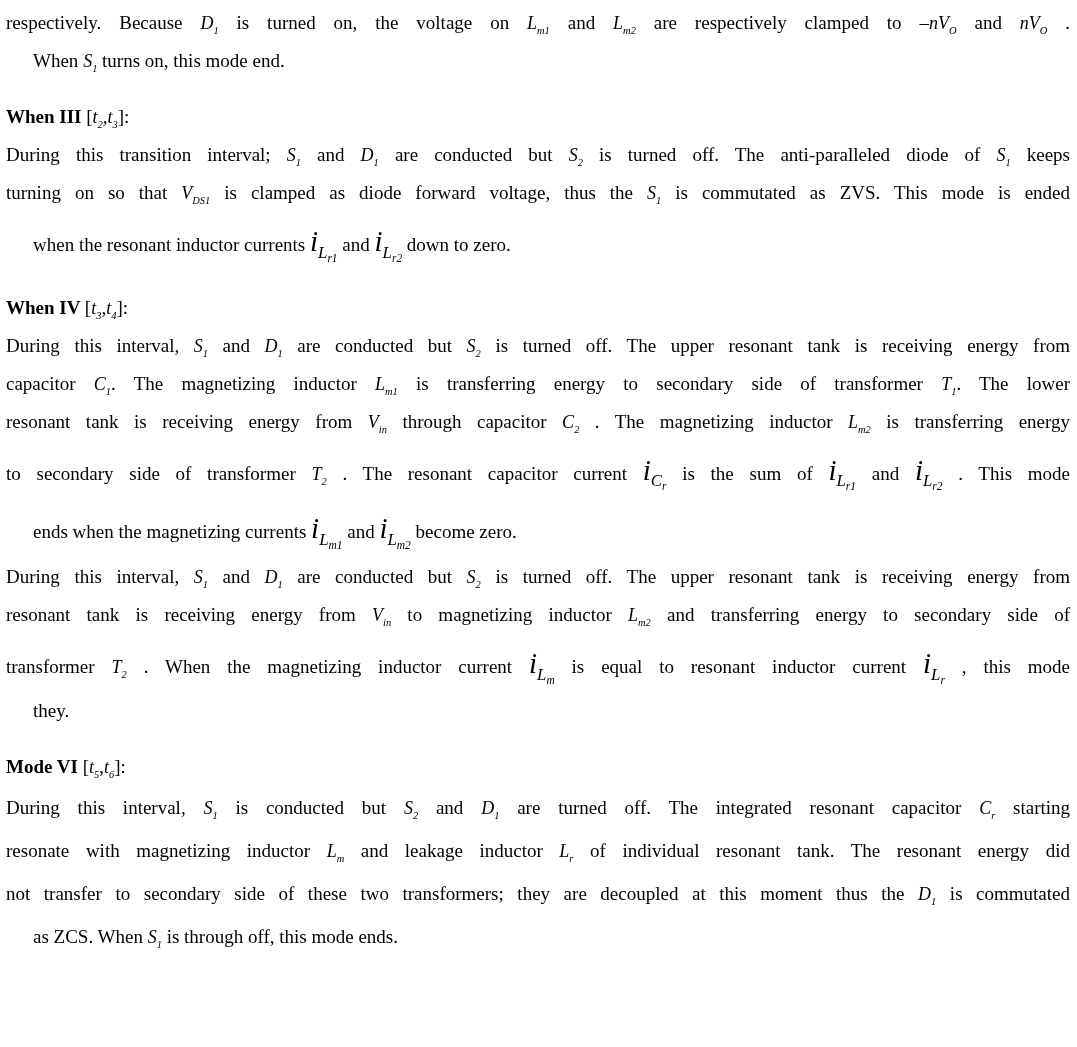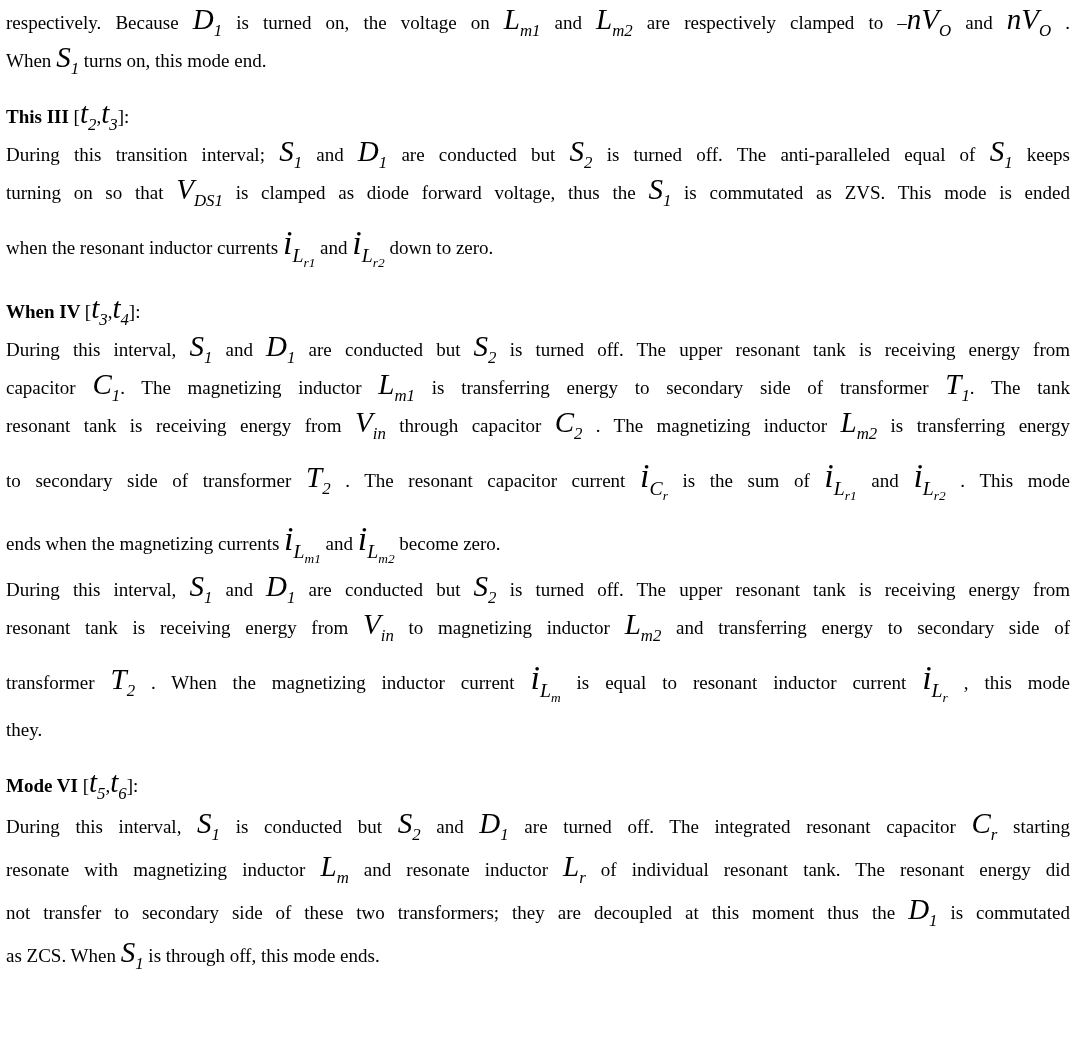--- a/index.html
+++ b/index.html
@@ -22,85 +22,86 @@
   }
   .line {
     font-size: 19px;
     line-height: 38px;
     text-align: justify;
     text-align-last: justify;
   }
   .line.last {
     text-align: left;
     text-align-last: auto;
+    margin-left: 27px;
   }
   .line.tall {
     padding-top: 14px;
     padding-bottom: 6px;
   }
   #doc > .para:last-child .line {
     line-height: 43px;
   }
   .heading {
     font-size: 19px;
     line-height: 38px;
     margin-top: 18px;
     text-align: left;
   }
   .b {
     font-weight: bold;
   }
   .math {
     font-family: "Liberation Serif", serif;
     font-style: italic;
-    font-size: 29px;
+    font-size: 18px;
     line-height: 1;
     white-space: nowrap;
   }
   .math.big {
-    font-size: 34px;
+    font-size: 29px;
   }
   .math sub {
     font-size: 0.58em;
     font-style: italic;
     line-height: 1;
   }
   .math sub sub {
     font-size: 0.68em;
     line-height: 1;
   }
 </style>
 </head>
 <body>
 
 <div id="doc">
     <div class="para">
       <div class="line"><span>respectively. Because </span><span class="math">D<sub>1</sub></span><span> is turned on, the voltage on </span><span class="math">L<sub>m1</sub></span><span> and </span><span class="math">L<sub>m2</sub></span><span> are respectively clamped to –</span><span class="math">nV<sub>O</sub></span><span> and </span><span class="math">nV<sub>O</sub></span><span> .</span></div>
       <div class="line last"><span>When </span><span class="math">S<sub>1</sub></span><span> turns on, this mode end.</span></div>
     </div>
-    <div class="heading"><span class="b">This III </span><span>[</span><span class="math">t<sub>2</sub></span><span>,</span><span class="math">t<sub>3</sub></span><span>]:</span></div>
+    <div class="heading"><span class="b">When III </span><span>[</span><span class="math">t<sub>2</sub></span><span>,</span><span class="math">t<sub>3</sub></span><span>]:</span></div>
     <div class="para">
-      <div class="line"><span>During this transition interval; </span><span class="math">S<sub>1</sub></span><span> and </span><span class="math">D<sub>1</sub></span><span> are conducted but </span><span class="math">S<sub>2</sub></span><span> is turned off. The anti-paralleled equal of </span><span class="math">S<sub>1</sub></span><span> keeps</span></div>
+      <div class="line"><span>During this transition interval; </span><span class="math">S<sub>1</sub></span><span> and </span><span class="math">D<sub>1</sub></span><span> are conducted but </span><span class="math">S<sub>2</sub></span><span> is turned off. The anti-paralleled diode of </span><span class="math">S<sub>1</sub></span><span> keeps</span></div>
       <div class="line"><span>turning on so that </span><span class="math">V<sub>DS1</sub></span><span> is clamped as diode forward voltage, thus the </span><span class="math">S<sub>1</sub></span><span> is commutated as ZVS. This mode is ended</span></div>
       <div class="line last tall"><span>when the resonant inductor currents </span><span class="math big">i<sub>L<sub>r1</sub></sub></span><span> and </span><span class="math big">i<sub>L<sub>r2</sub></sub></span><span> down to zero.</span></div>
     </div>
     <div class="heading"><span class="b">When IV </span><span>[</span><span class="math">t<sub>3</sub></span><span>,</span><span class="math">t<sub>4</sub></span><span>]:</span></div>
     <div class="para">
       <div class="line"><span>During this interval, </span><span class="math">S<sub>1</sub></span><span> and </span><span class="math">D<sub>1</sub></span><span> are conducted but </span><span class="math">S<sub>2</sub></span><span> is turned off. The upper resonant tank is receiving energy from</span></div>
-      <div class="line"><span>capacitor </span><span class="math">C<sub>1</sub></span><span>. The magnetizing inductor </span><span class="math">L<sub>m1</sub></span><span> is transferring energy to secondary side of transformer </span><span class="math">T<sub>1</sub></span><span>. The tank</span></div>
+      <div class="line"><span>capacitor </span><span class="math">C<sub>1</sub></span><span>. The magnetizing inductor </span><span class="math">L<sub>m1</sub></span><span> is transferring energy to secondary side of transformer </span><span class="math">T<sub>1</sub></span><span>. The lower</span></div>
       <div class="line"><span>resonant tank is receiving energy from </span><span class="math">V<sub>in</sub></span><span> through capacitor </span><span class="math">C<sub>2</sub></span><span> . The magnetizing inductor </span><span class="math">L<sub>m2</sub></span><span> is transferring energy</span></div>
       <div class="line tall"><span>to secondary side of transformer </span><span class="math">T<sub>2</sub></span><span> . The resonant capacitor current </span><span class="math big">i<sub>C<sub>r</sub></sub></span><span> is the sum of </span><span class="math big">i<sub>L<sub>r1</sub></sub></span><span> and </span><span class="math big">i<sub>L<sub>r2</sub></sub></span><span> . This mode</span></div>
       <div class="line last tall"><span>ends when the magnetizing currents </span><span class="math big">i<sub>L<sub>m1</sub></sub></span><span> and </span><span class="math big">i<sub>L<sub>m2</sub></sub></span><span> become zero.</span></div>
     </div>
     <div class="para">
       <div class="line"><span>During this interval, </span><span class="math">S<sub>1</sub></span><span> and </span><span class="math">D<sub>1</sub></span><span> are conducted but </span><span class="math">S<sub>2</sub></span><span> is turned off. The upper resonant tank is receiving energy from</span></div>
       <div class="line"><span>resonant tank is receiving energy from </span><span class="math">V<sub>in</sub></span><span> to magnetizing inductor </span><span class="math">L<sub>m2</sub></span><span> and transferring energy to secondary side of</span></div>
       <div class="line tall"><span>transformer </span><span class="math">T<sub>2</sub></span><span> . When the magnetizing inductor current </span><span class="math big">i<sub>L<sub>m</sub></sub></span><span> is equal to resonant inductor current </span><span class="math big">i<sub>L<sub>r</sub></sub></span><span> , this mode</span></div>
       <div class="line last"><span>they.</span></div>
     </div>
     <div class="heading"><span class="b">Mode VI </span><span>[</span><span class="math">t<sub>5</sub></span><span>,</span><span class="math">t<sub>6</sub></span><span>]:</span></div>
     <div class="para">
       <div class="line"><span>During this interval, </span><span class="math">S<sub>1</sub></span><span> is conducted but </span><span class="math">S<sub>2</sub></span><span> and </span><span class="math">D<sub>1</sub></span><span> are turned off. The integrated resonant capacitor </span><span class="math">C<sub>r</sub></span><span> starting</span></div>
-      <div class="line"><span>resonate with magnetizing inductor </span><span class="math">L<sub>m</sub></span><span> and resonate inductor </span><span class="math">L<sub>r</sub></span><span> of individual resonant tank. The resonant energy did</span></div>
+      <div class="line"><span>resonate with magnetizing inductor </span><span class="math">L<sub>m</sub></span><span> and leakage inductor </span><span class="math">L<sub>r</sub></span><span> of individual resonant tank. The resonant energy did</span></div>
       <div class="line"><span>not transfer to secondary side of these two transformers; they are decoupled at this moment thus the </span><span class="math">D<sub>1</sub></span><span> is commutated</span></div>
       <div class="line last"><span>as ZCS. When </span><span class="math">S<sub>1</sub></span><span> is through off, this mode ends.</span></div>
     </div>
   </div>
 
 </body></html>

